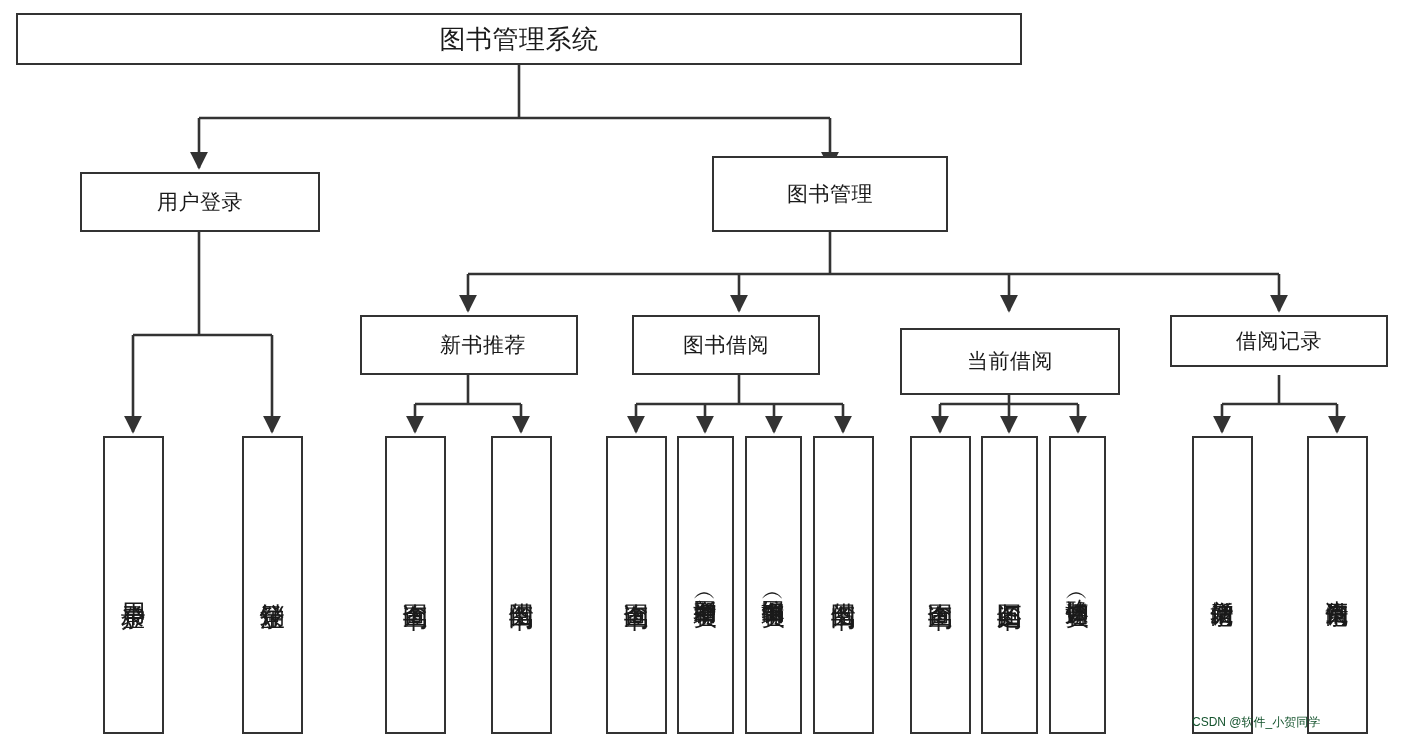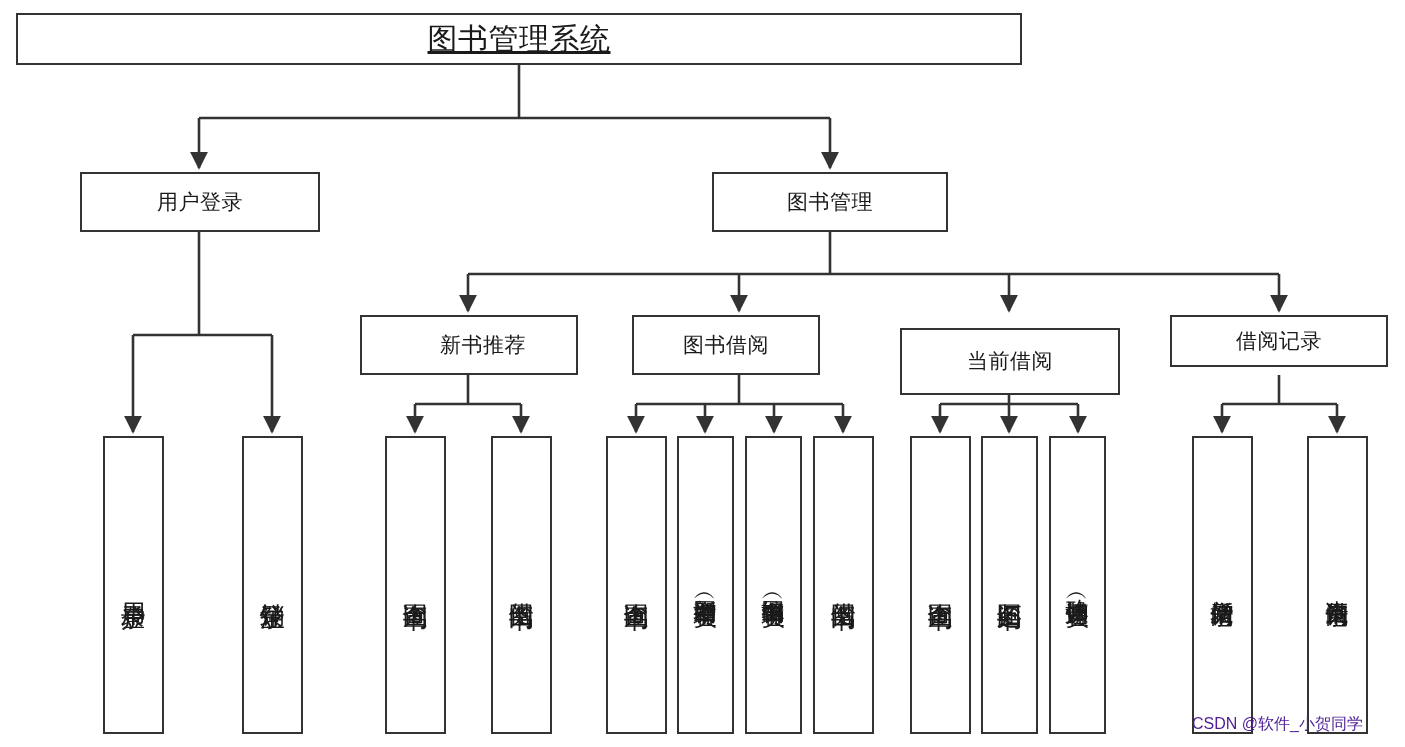--- a/index.html
+++ b/index.html
@@ -40,44 +40,43 @@
     text-align: center;
     line-height: 1.25;
     white-space: pre;
   }
   
   .node.horiz .label {
     font-size: 21px;
     letter-spacing: 0.5px;
   }
   .node.root .label {
-    font-size: 30px;
-    text-decoration: underline;
+    font-size: 26px;
   }
   
   .node.vert {
     align-items: center;
     justify-content: center;
   }
   .node.vert .label {
     writing-mode: vertical-rl;
     text-orientation: upright;
     font-size: 25px;
     line-height: 1.05;
     letter-spacing: 1px;
   }
   .node.vert.narrow .label {
     font-size: 23px;
   }
   #watermark {
     position: absolute;
     left: 1192px;
     top: 714px;
-    font-size: 16px;
-    color: #4c1d95;
+    font-size: 12px;
+    color: #14532d;
     white-space: nowrap;
     font-family: "Liberation Sans", "DejaVu Sans", sans-serif;
   }
 </style>
 </head>
 <body>
 
 <div id="canvas">
 
   <svg id="edges" viewBox="0 0 1405 747" width="1405" height="747">
@@ -130,21 +129,21 @@
     </g>
   </svg>
 
   <div class="node horiz root" style="left:16px; top:13px; width:1006px; height:52px;">
     <span class="label">图书管理系统</span>
   </div>
 
   <div class="node horiz" style="left:80px; top:172px; width:240px; height:60px;">
     <span class="label">用户登录</span>
   </div>
-  <div class="node horiz" style="left:712px; top:172px; width:236px; height:60px;">
+  <div class="node horiz" style="left:712px; top:156px; width:236px; height:76px;">
     <span class="label">图书管理</span>
   </div>
 
   <div class="node horiz" style="left:360px; top:315px; width:218px; height:60px;padding-left:28px;">
     <span class="label">新书推荐</span>
   </div>
   <div class="node horiz" style="left:632px; top:315px; width:188px; height:60px;">
     <span class="label">图书借阅</span>
   </div>
   <div class="node horiz" style="left:900px; top:328px; width:220px; height:67px;">

